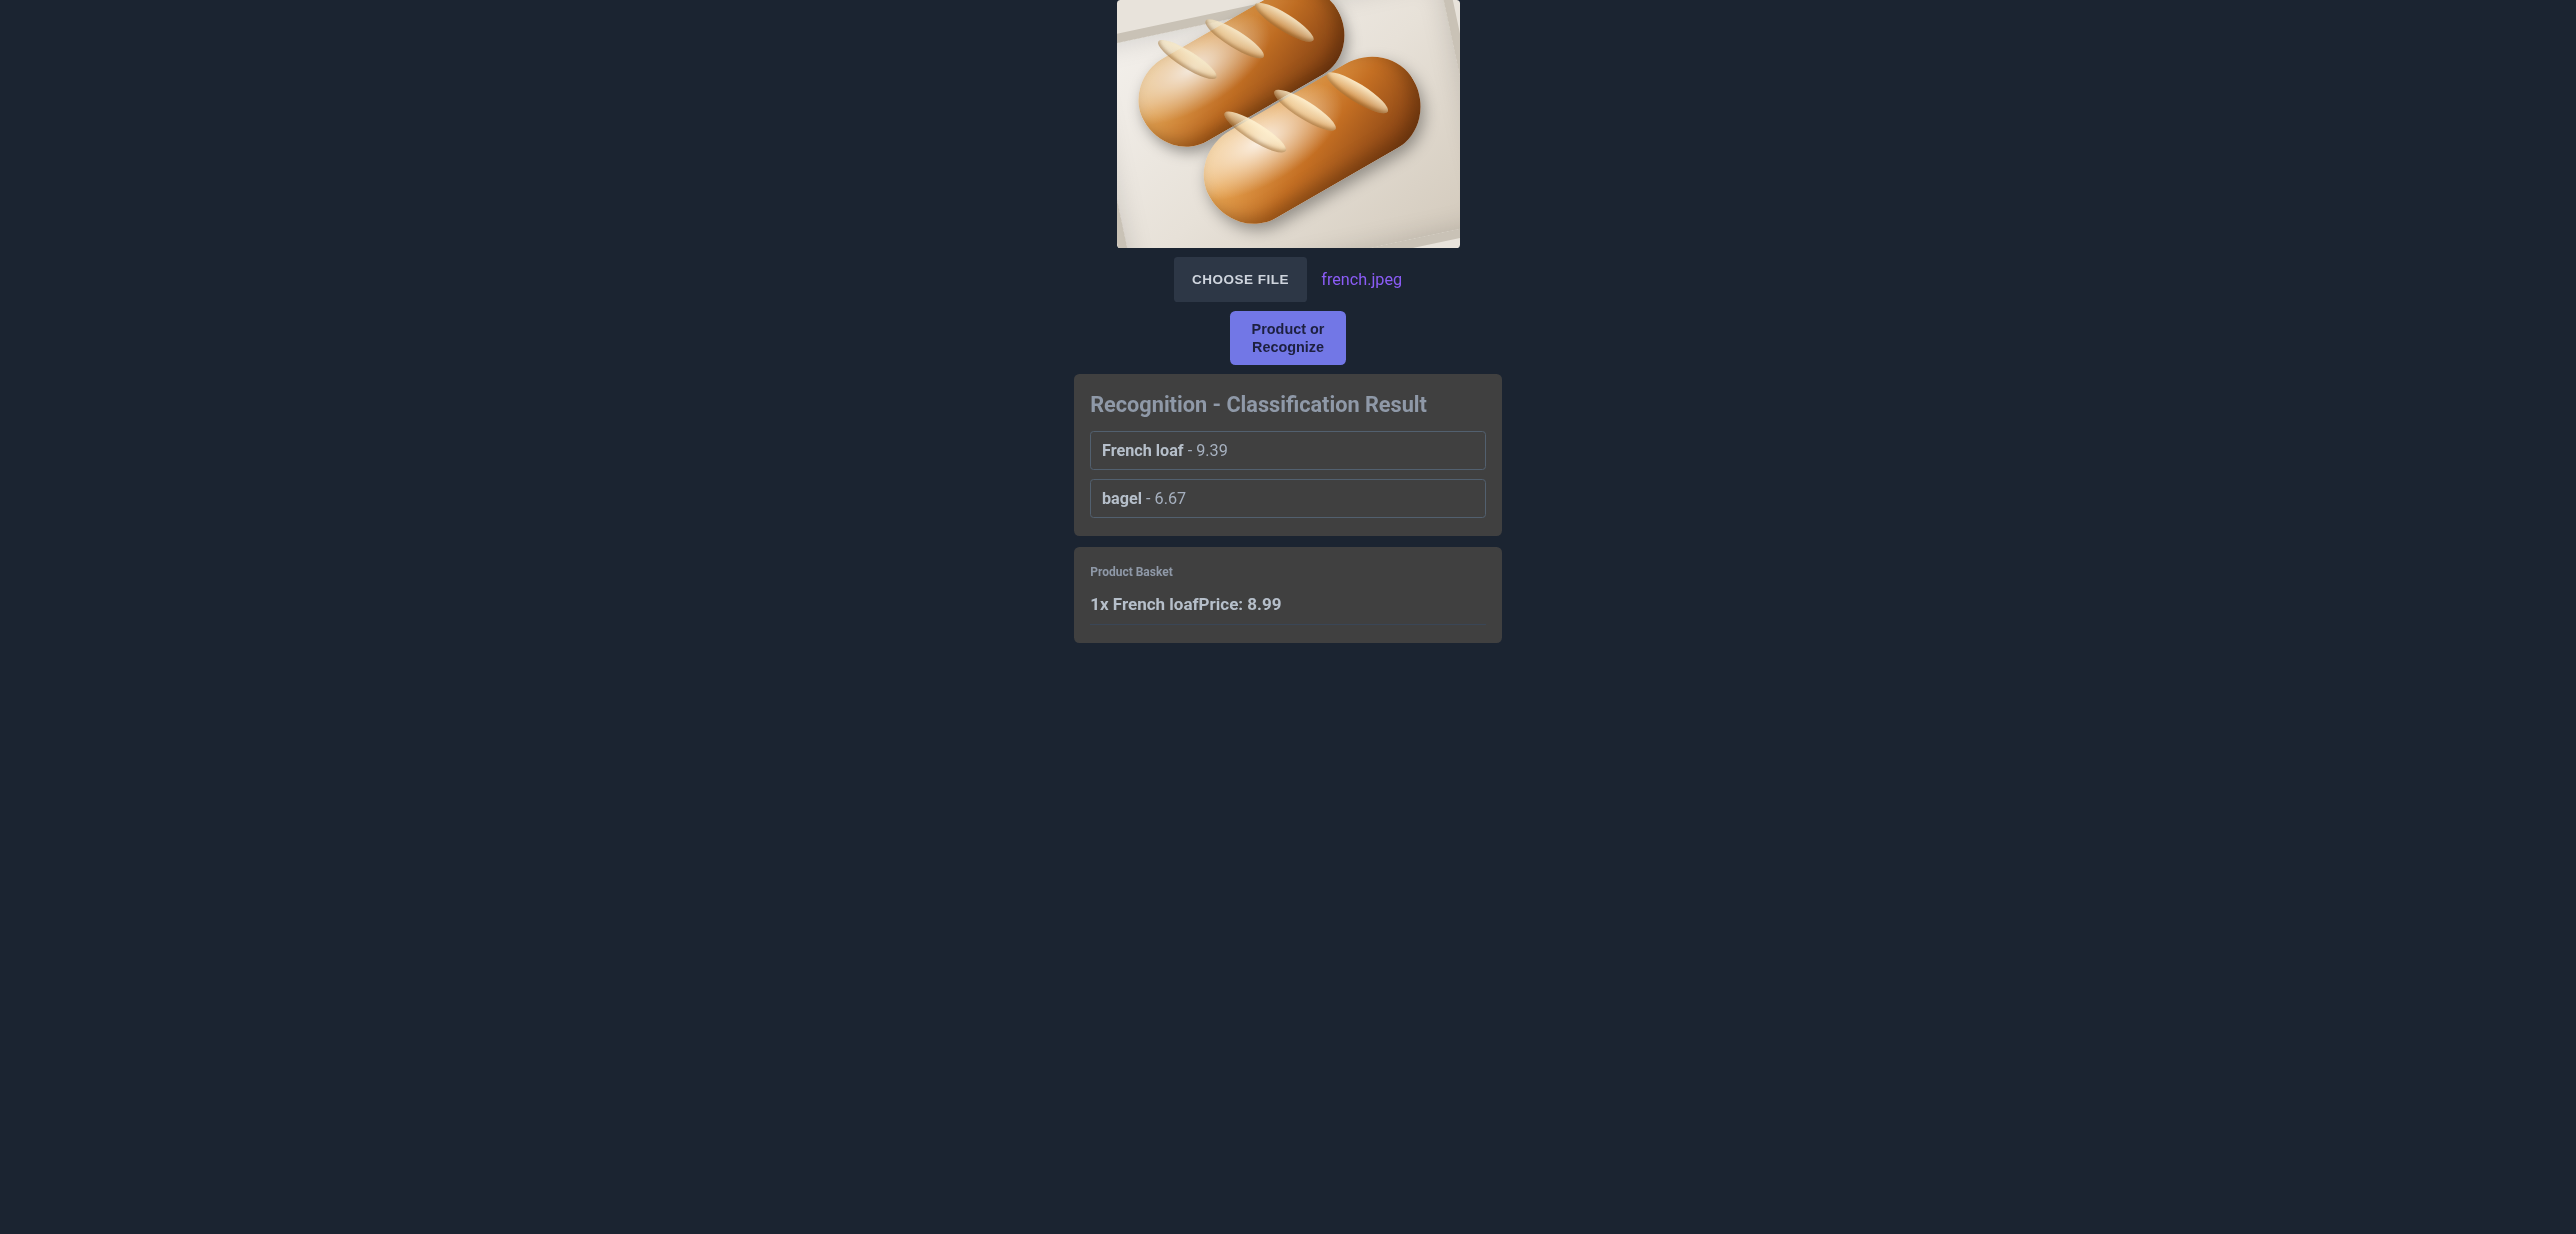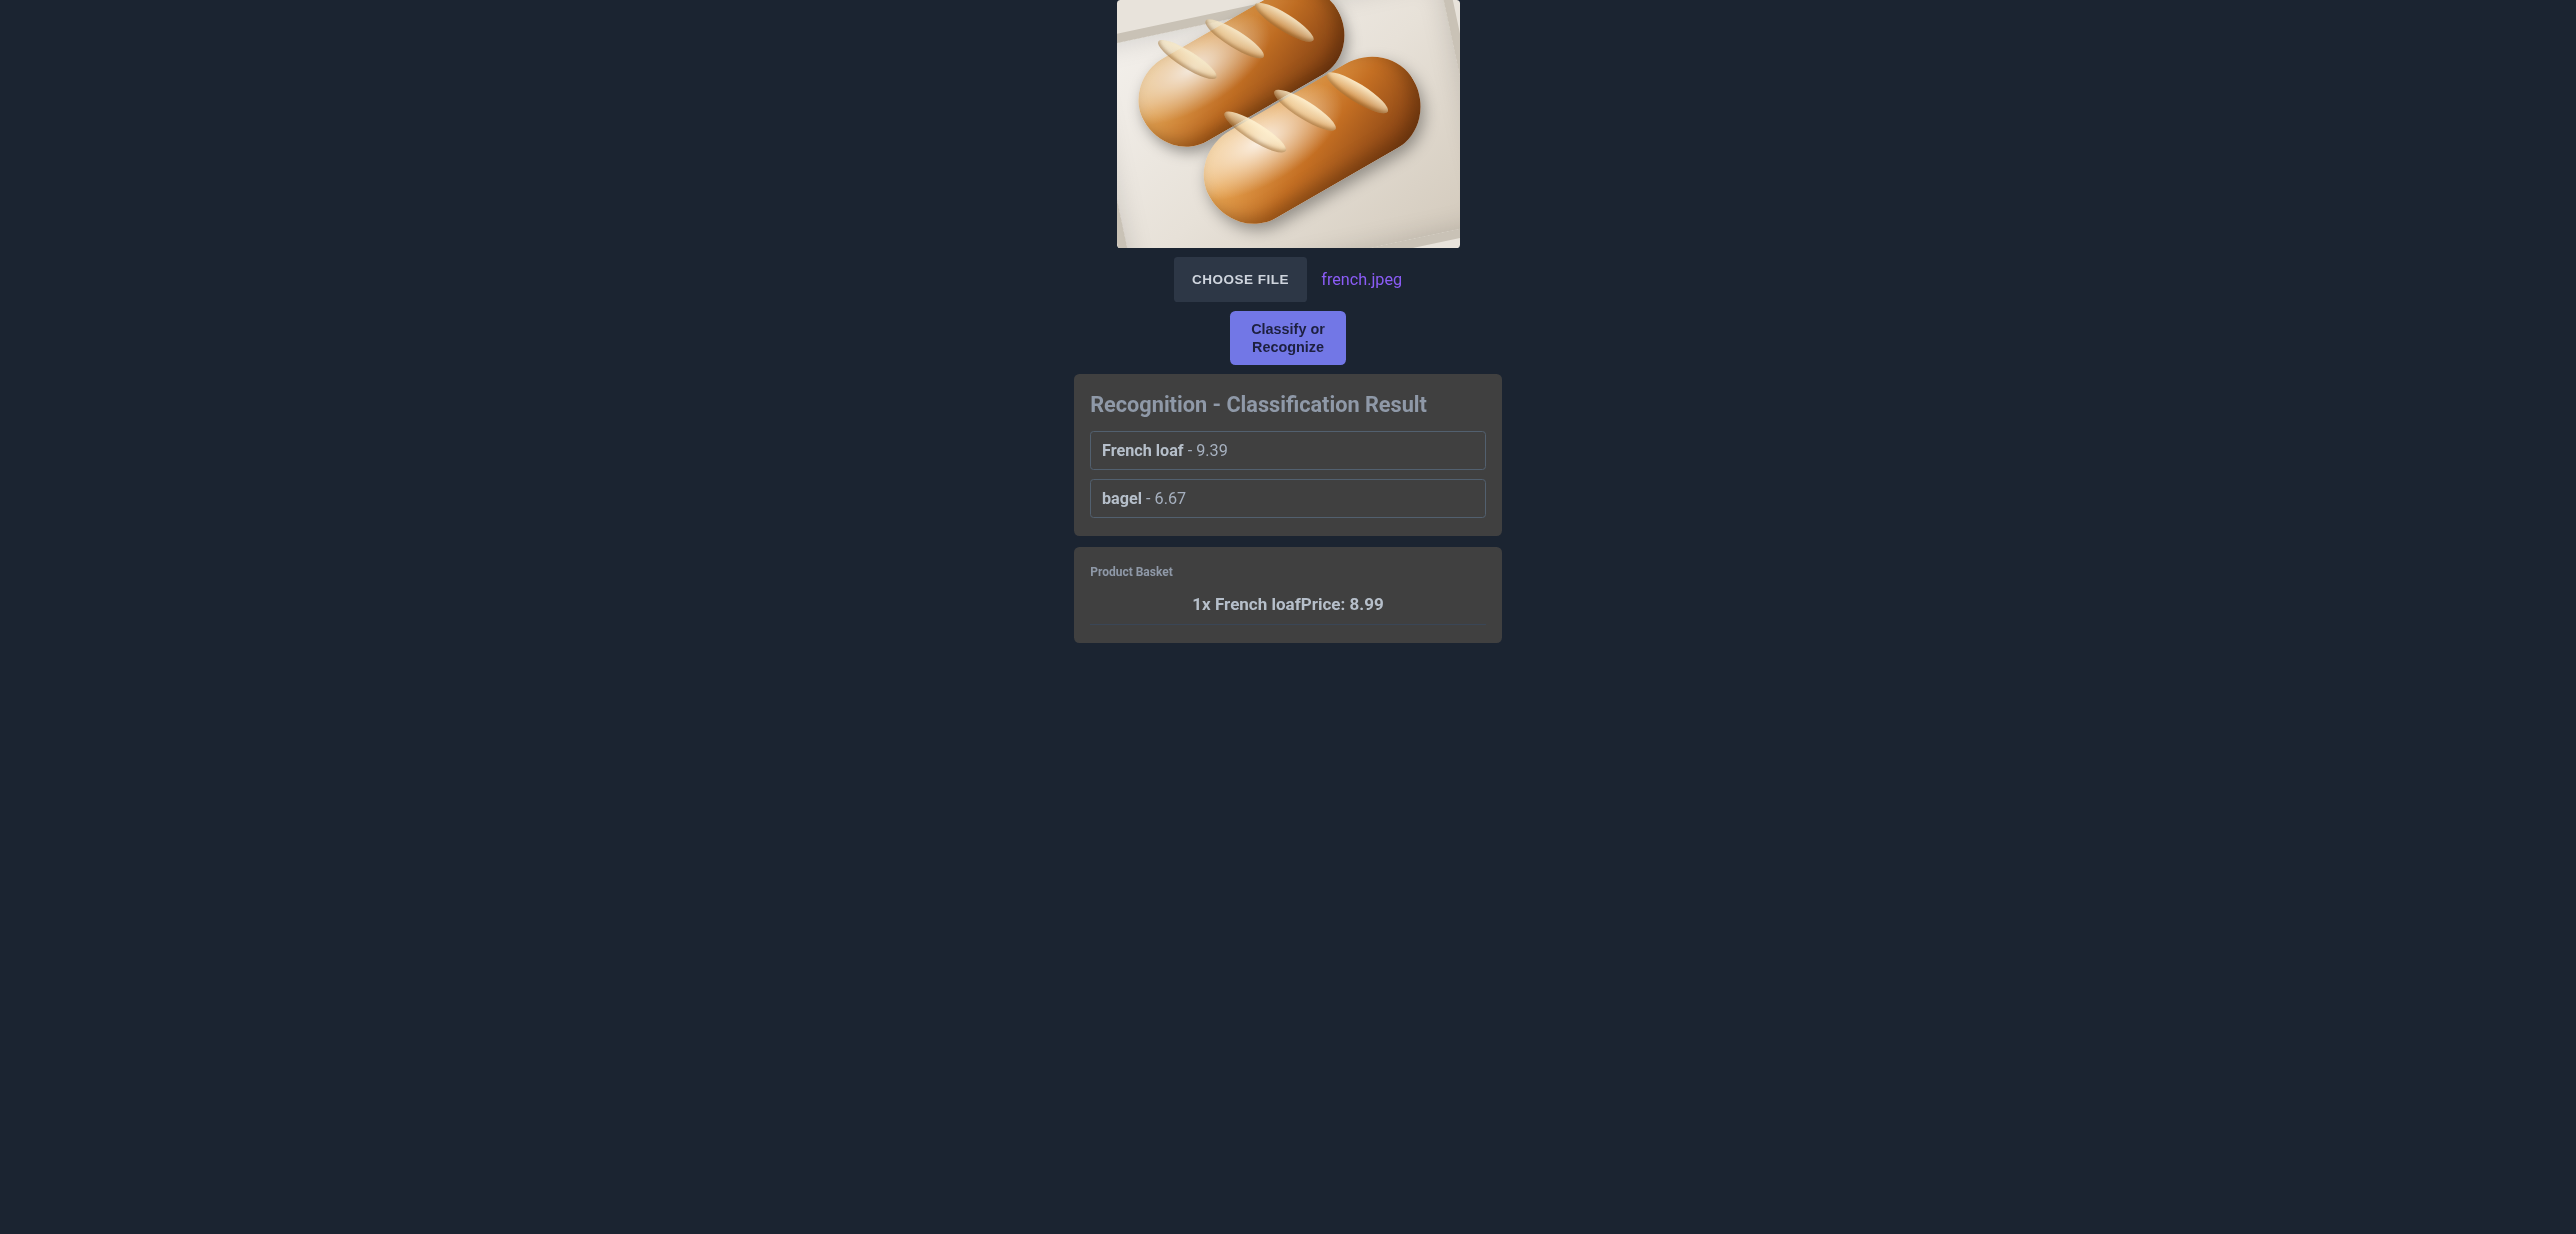--- a/index.html
+++ b/index.html
@@ -121,21 +121,21 @@
     padding: 9px 10.8px;
     font-size: 16.2px;
     color: #a6b0bf;
     margin-bottom: 9px;
   }
   .result-item:last-child { margin-bottom: 0; }
   .result-item .label { font-weight: 700; color: #b6bfca; }
 
   .basket-row {
     display: flex;
-    justify-content: center;
+    justify-content: flex-start;
     align-items: baseline;
     font-size: 17px;
     font-weight: 700;
     color: #b6bfca;
     padding-bottom: 10.8px;
     border-bottom: 0.9px solid #3a4656;
   }
 </style>
 </head>
 <body>
@@ -155,21 +155,21 @@
           <div class="slash s3"></div>
         </div>
     </div>
   </div>
 
   <div class="file-row">
     <button class="choose-btn">CHOOSE FILE</button>
     <span class="file-name">french.jpeg</span>
   </div>
 
-  <button class="classify-btn">Classify or Recognize</button>
+  <button class="classify-btn">Product or Recognize</button>
 
   <div class="panel">
     <div class="panel-title">Recognition - Classification Result</div>
 
     <div class="result-item">
       <span class="label">French loaf</span><span> - </span><span>9.39</span>
     </div>
     <div class="result-item">
       <span class="label">bagel</span><span> - </span><span>6.67</span>
     </div>

